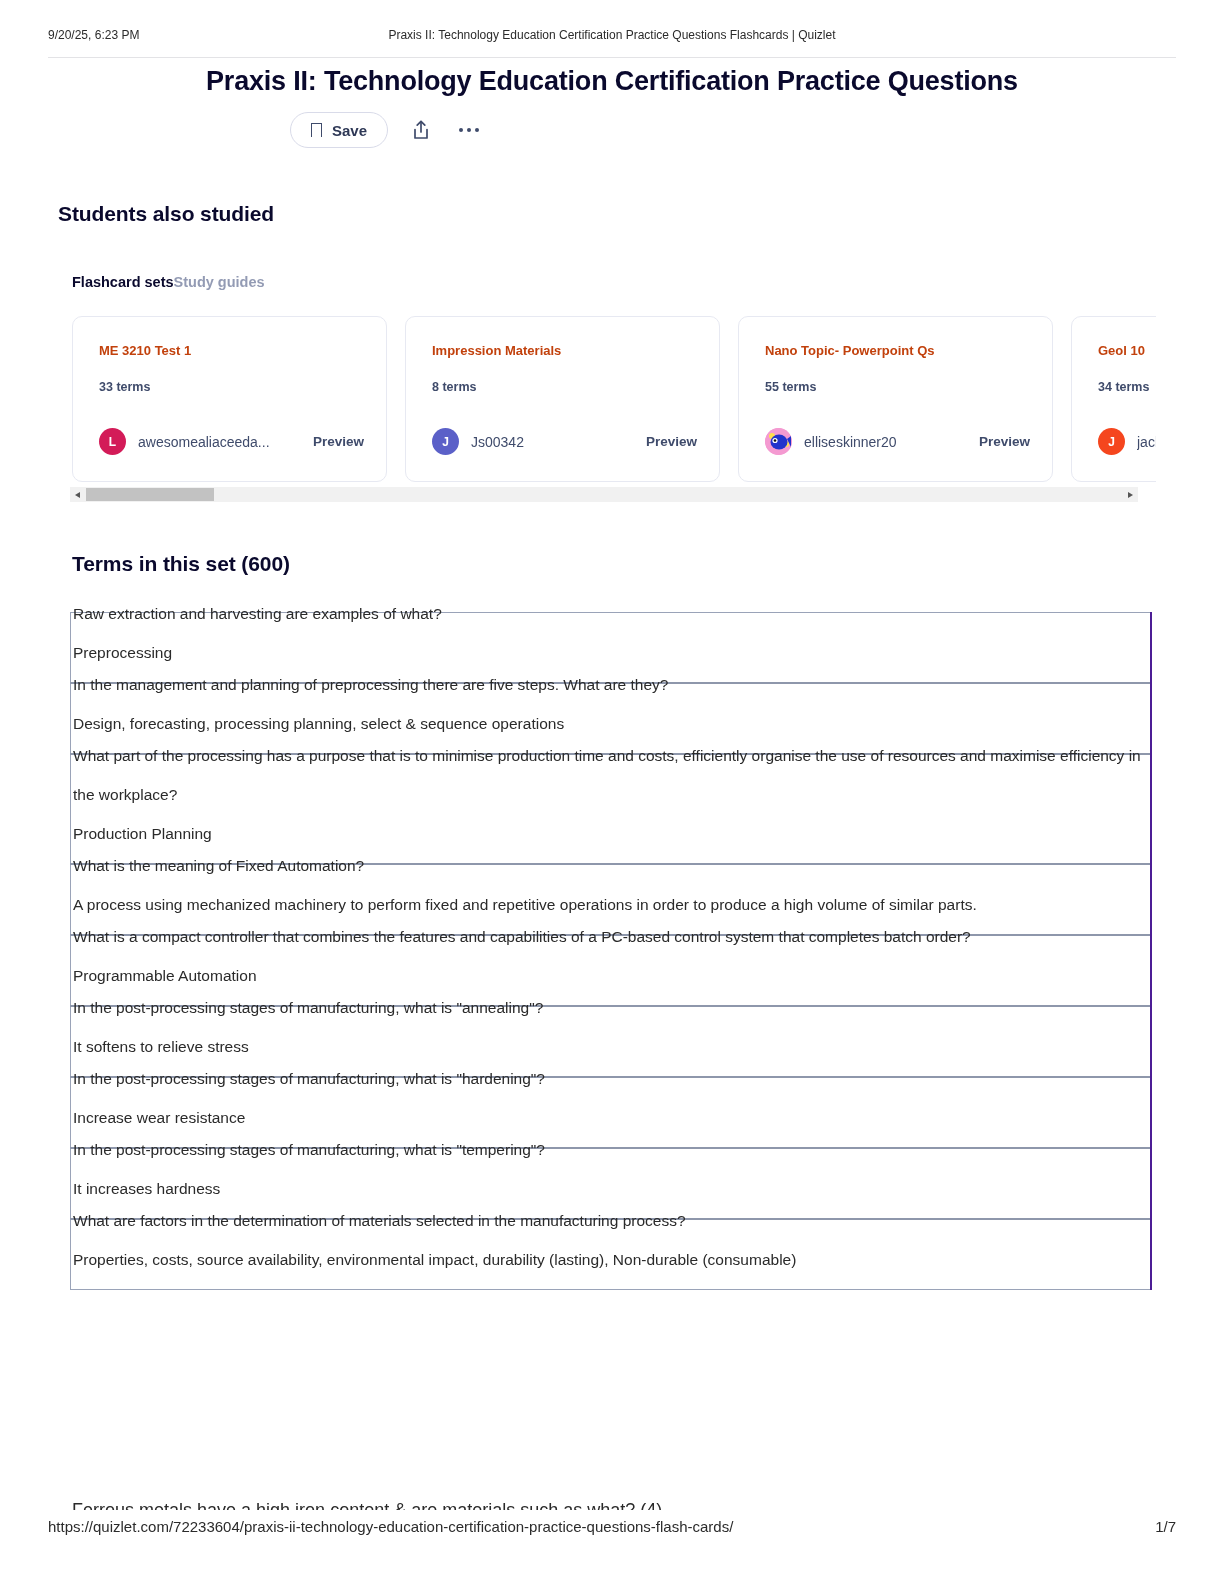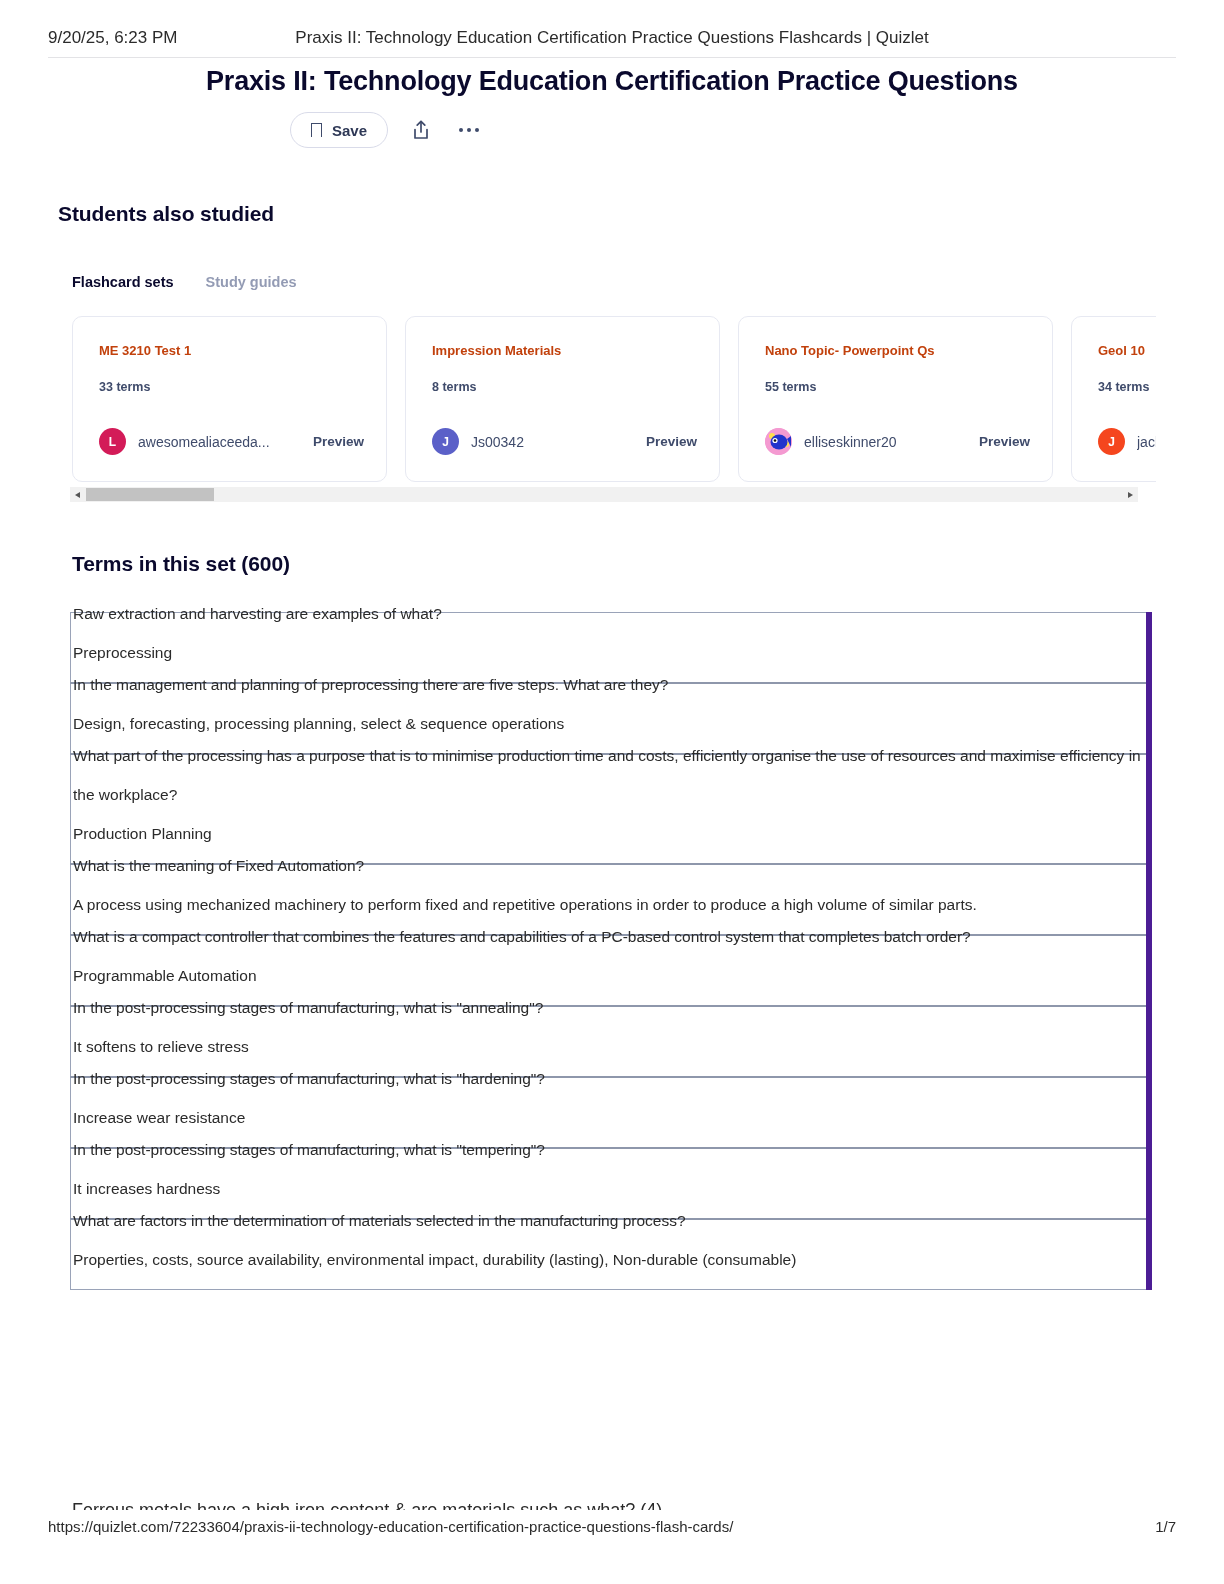--- a/index.html
+++ b/index.html
@@ -16,21 +16,21 @@
     overflow: hidden;
   }
 
   
   .print-header {
     position: absolute;
     top: 28px;
     left: 0;
     width: 1224px;
     height: 26px;
-    font-size: 17px;
+    font-size: 12px;
     color: #2b2b2b;
   }
   .print-header .ph-date {
     position: absolute;
     left: 48px;
     top: 0;
     white-space: nowrap;
   }
   .print-header .ph-title {
     position: absolute;
@@ -138,21 +138,20 @@
     top: 202px;
     left: 58px;
     font-size: 21px;
     letter-spacing: -0.1px;
   }
   .sub-tabs {
     position: absolute;
     top: 274px;
     left: 72px;
     display: flex;
-    gap: 32px;
     font-size: 14.5px;
     font-weight: 600;
   }
   .sub-tab.active { color: #0a092d; }
   .sub-tab.inactive { color: #939bb4; }
 
   
   .cards-strip {
     position: absolute;
     top: 316px;
@@ -287,21 +286,21 @@
     position: absolute;
     top: 612px;
     left: 70px;
     width: 1082px;
     border-collapse: collapse;
     table-layout: fixed;
   }
   .terms-table td {
     border-top: 2px solid #8e97ab;
     border-left: 1px solid #9aa3b8;
-    border-right: 6px solid #4c1d95;
+    border-right: 2px solid #4c1d95;
     padding: 0 0 0 2px;
     vertical-align: top;
     color: #2a2a2a;
     font-size: 15.5px;
     line-height: 39px;
   }
   .terms-table tr:first-child td { border-top: 1px solid #9aa3b8; }
   .terms-table tr:last-child td { border-bottom: 1px solid #9aa3b8; }
   .term-q {
     display: block;

